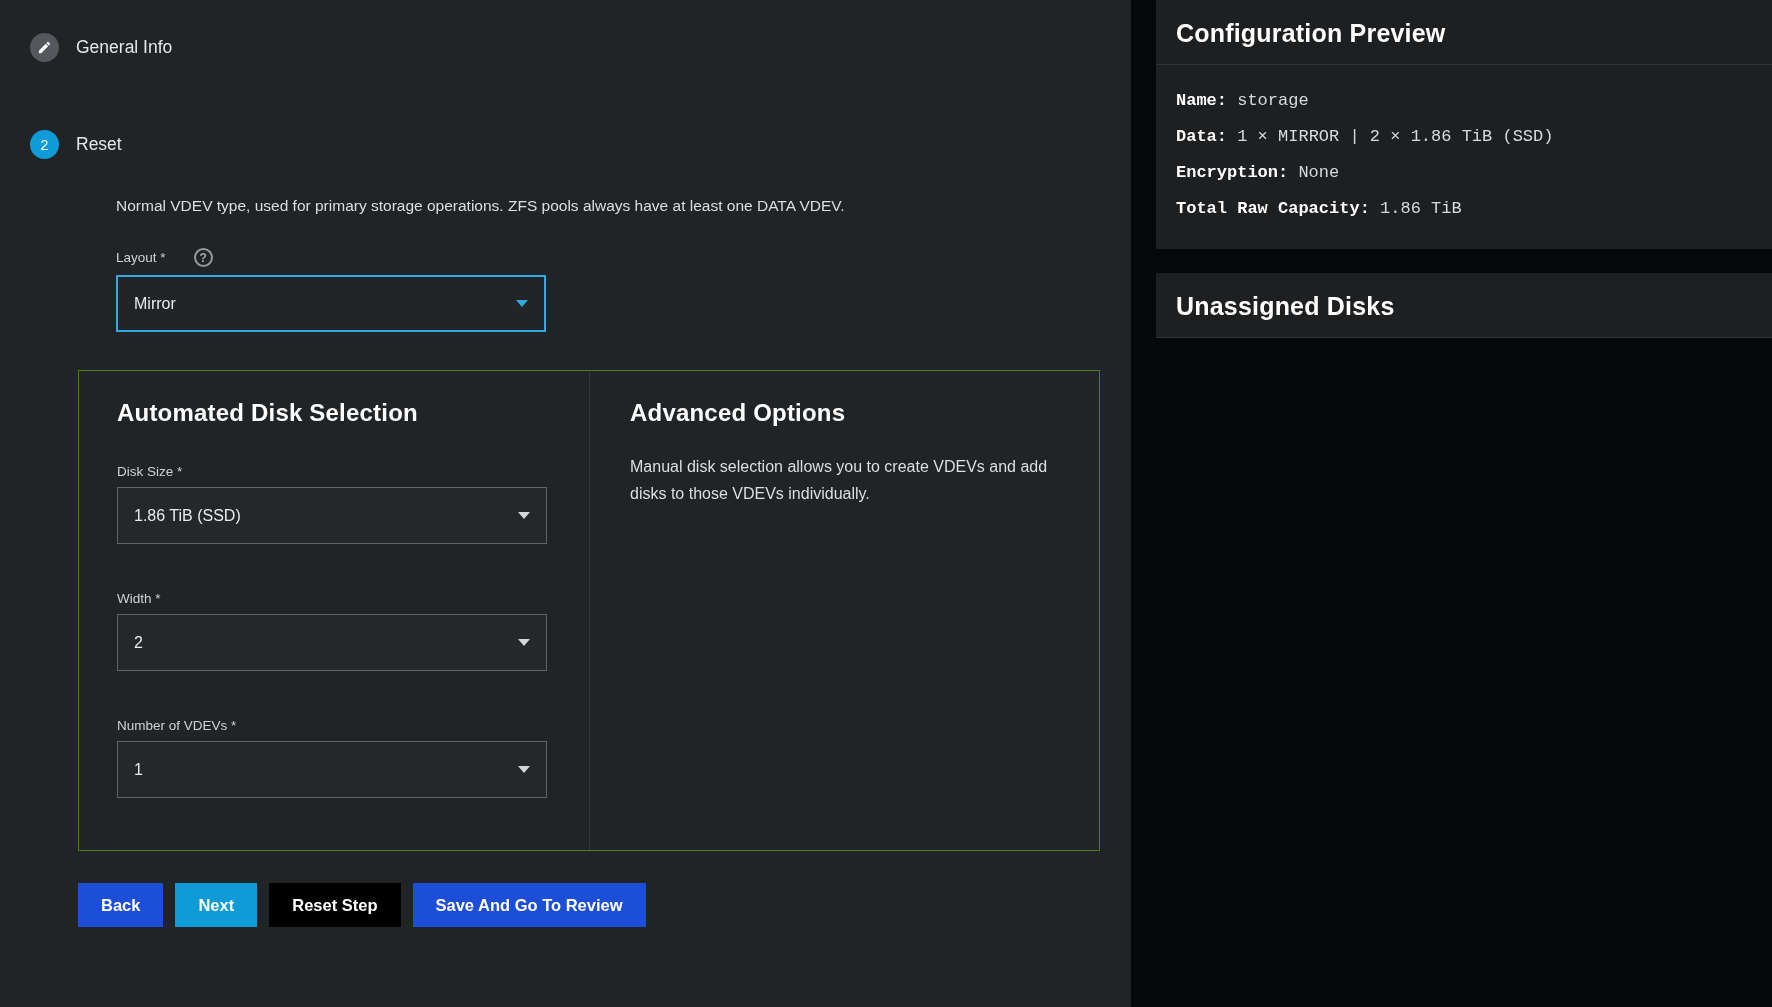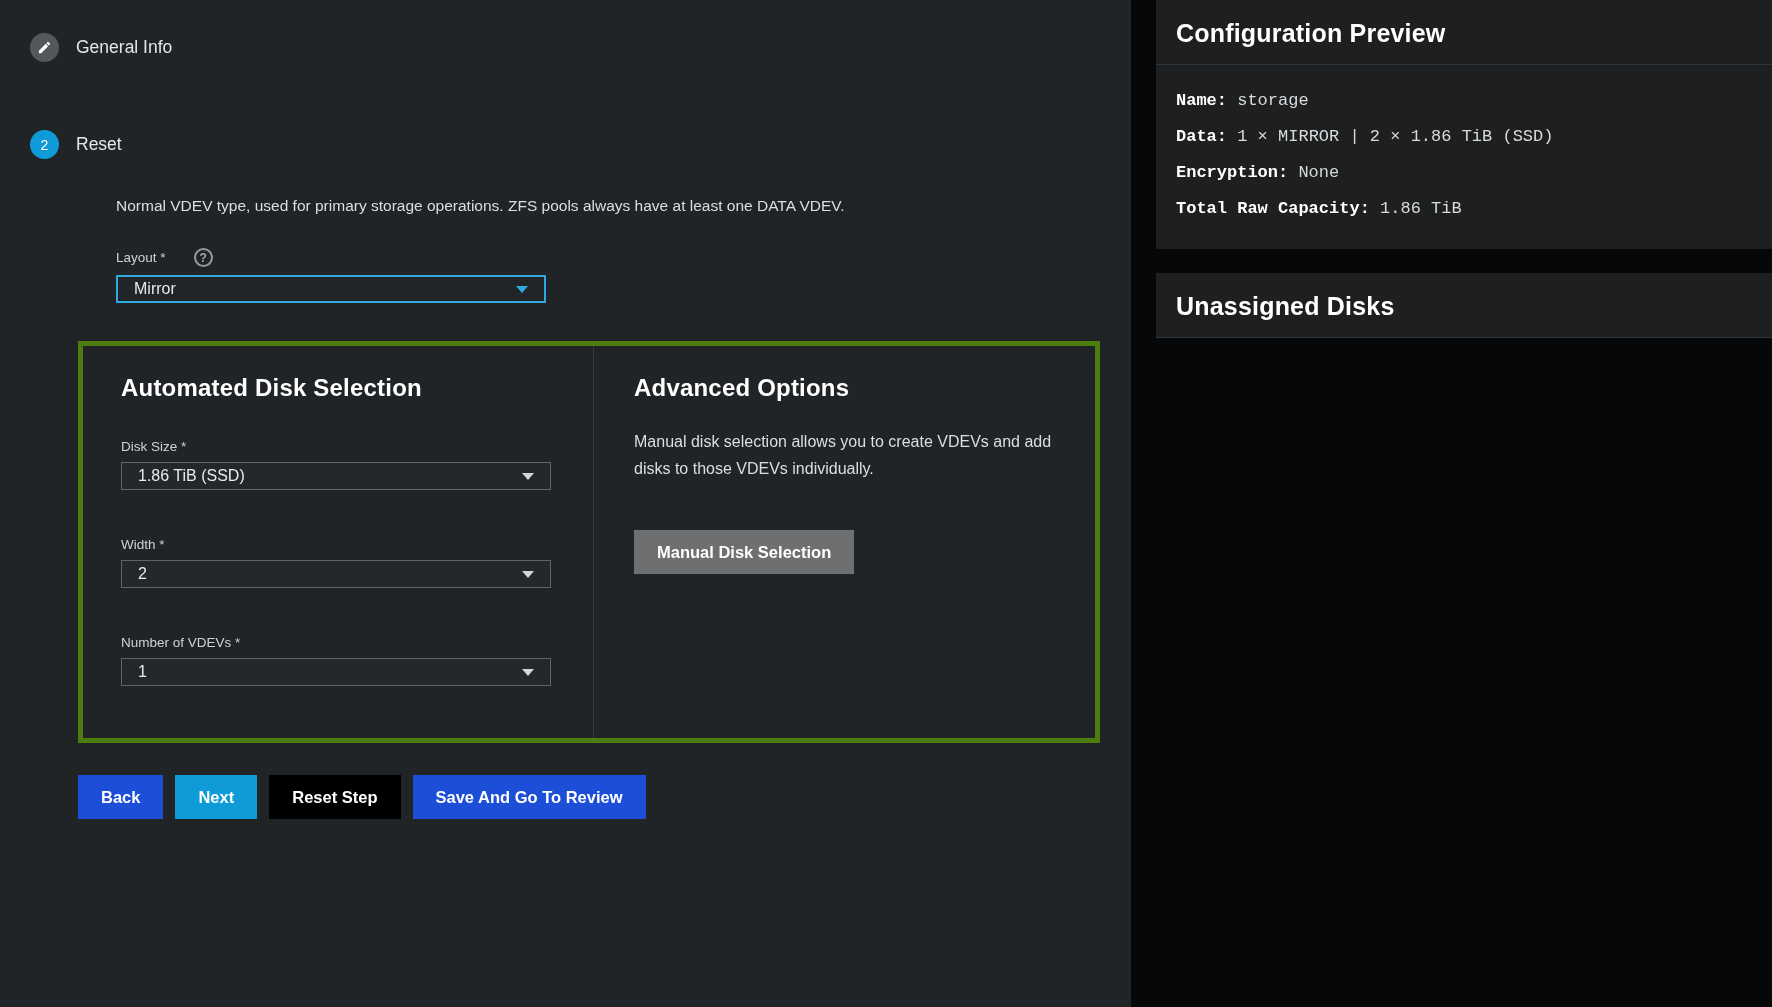--- a/index.html
+++ b/index.html
@@ -40,38 +40,38 @@
   .vdev-desc { margin: 0; font-size: 15.5px; color: #dcdee0; }
   .field-label-row { margin-top: 33px; display: flex; align-items: center; gap: 28px; }
   .field-label { font-size: 13.5px; color: #cfd2d4; display: block; }
   .help-icon {
     width: 19px; height: 19px; border: 2px solid #96999b; border-radius: 50%;
     color: #a6a9ab; font-size: 12px; font-weight: 700;
     display: flex; align-items: center; justify-content: center; cursor: pointer;
   }
 
   .select {
-    width: 430px; height: 28px;
+    width: 430px; height: 57px;
     background: #25282a; border: 1px solid #606466;
     display: flex; align-items: center; justify-content: space-between;
     padding: 0 16px; margin-top: 8px; cursor: pointer;
   }
   .select-value { font-size: 16px; color: #e8eaeb; }
   .caret {
     width: 0; height: 0;
     border-left: 6px solid transparent; border-right: 6px solid transparent;
     border-top: 7px solid #d4d6d8;
   }
   .select.focused { border: 2px solid #2fa9e0; background: #212528; }
   .select.focused .caret { border-top-color: #2fa9e0; }
 
   .disk-panel {
     margin: 38px 0 0 78px;
     width: 1022px;
-    border: 5px solid #4d7c0f;
+    border: 1px solid #4d7c0f;
     display: flex;
   }
   .col-left { width: 510px; padding: 28px 40px 52px 38px; }
   .col-right { flex: 1; border-left: 1px solid #36393b; padding: 28px 40px 52px 40px; }
   .section-title { margin: 0; font-size: 24px; font-weight: 700; color: #ffffff; letter-spacing: 0.2px; }
   .form-field { margin-top: 37px; }
   .form-field + .form-field { margin-top: 47px; }
   .adv-desc { margin: 26px 0 0; font-size: 16px; line-height: 27px; color: #dcdee0; max-width: 445px; }
   .btn {
     height: 44px; padding: 0 23px;
@@ -158,21 +158,20 @@
           <div class="select">
             <span class="select-value">1</span>
             <span class="caret"></span>
           </div>
         </div>
       </div>
 
       <div class="col-right">
         <h2 class="section-title">Advanced Options</h2>
         <p class="adv-desc">Manual disk selection allows you to create VDEVs and add disks to those VDEVs individually.</p>
-        <button class="btn btn-manual">Manual Disk Selection</button>
       </div>
 
     </div>
 
     <div class="actions">
       <button class="btn btn-gray">Back</button>
       <button class="btn btn-blue">Next</button>
       <button class="btn btn-red">Reset Step</button>
       <button class="btn btn-gray">Save And Go To Review</button>
     </div>

